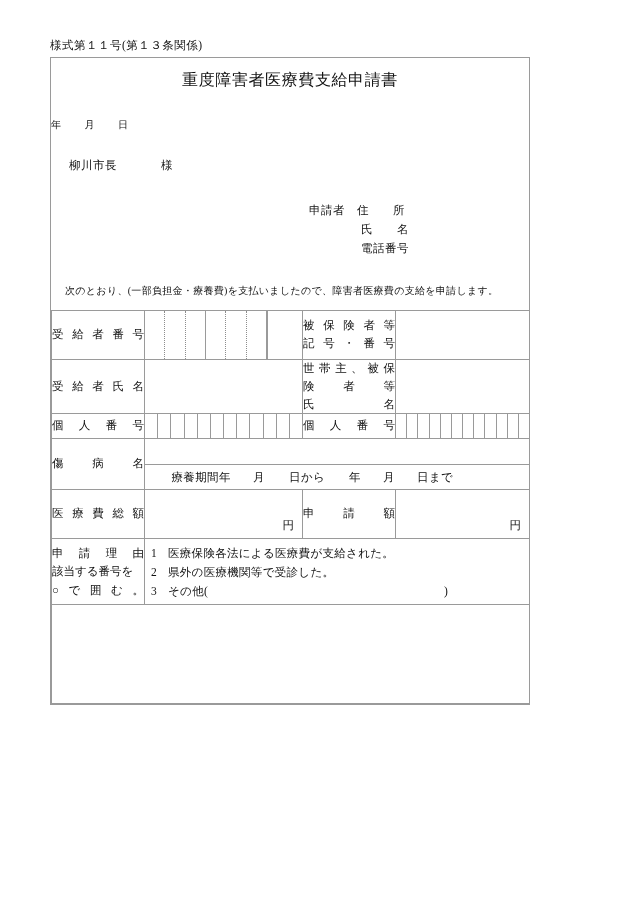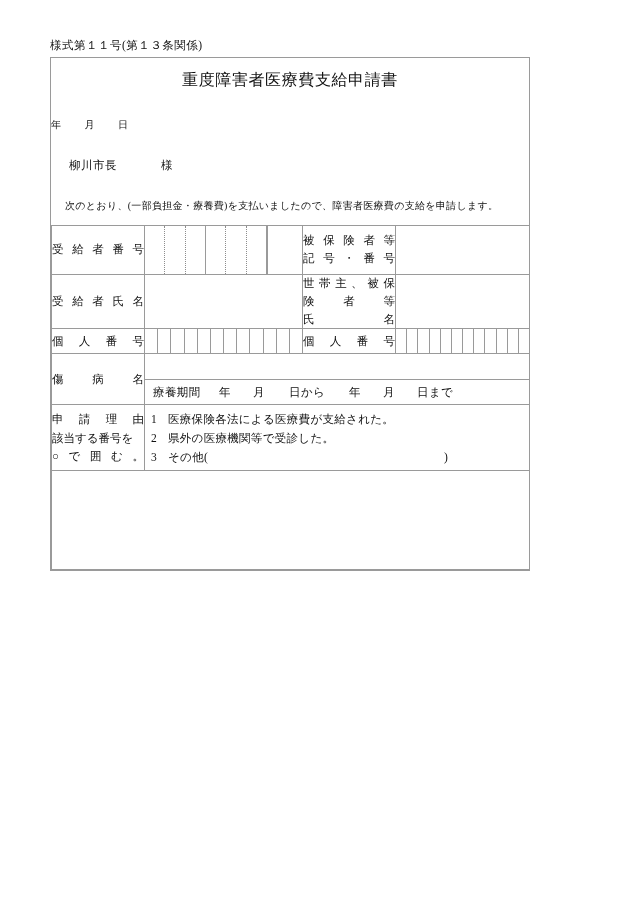--- a/index.html
+++ b/index.html
@@ -160,21 +160,21 @@
   .split2 .up { flex: 1 1 0; border-bottom: 1px solid #9a9a9a; }
   .split2 .dn {
     flex: 1 1 0;
     display: flex;
     align-items: center;
     padding-left: 8px;
     white-space: nowrap;
     letter-spacing: 0.4px;
   }
   .ryo .k { display: inline-block; }
-  .ryo .g1 { display: inline-block; width: 66px; }
+  .ryo .g1 { display: inline-block; width: 66px; text-align: right; }
   .ryo .g2 { display: inline-block; width: 34px; }
   .ryo .g3 { display: inline-block; width: 36px; }
   .ryo .g4 { display: inline-block; width: 60px; }
   .ryo .g5 { display: inline-block; width: 34px; }
   .ryo .g6 { display: inline-block; width: 34px; }
 
   .org-inner {
     padding: 6px 0 0 8px;
     line-height: 1.75;
     letter-spacing: 0.4px;
@@ -230,20 +230,25 @@
       <div class="date-line">
         <span>年</span>
         <span>月</span>
         <span>日</span>
       </div>
 
       <div class="addressee">
         <span>柳川市長</span><span class="sama">様</span>
       </div>
 
+      <div class="applicant">
+        <div class="row"><span class="lbl">申請者</span><span class="sp2"></span><span>住　　所</span></div>
+        <div class="row"><span class="ind"></span><span class="sp2"></span><span>氏　　名</span></div>
+        <div class="row"><span class="ind"></span><span class="sp2"></span><span>電話番号</span></div>
+      </div>
 
       <div class="lead">次のとおり、(一部負担金・療養費)を支払いましたので、障害者医療費の支給を申請します。</div>
     </div>
 
     <table class="form">
       <colgroup>
         <col style="width:93px">
         <col style="width:158px">
         <col style="width:93px">
         <col style="width:134px">
@@ -334,20 +339,34 @@
                   <span class="k g4">日から</span>
                   <span class="k g5">年</span>
                   <span class="k g6">月</span>
                   <span class="k">日まで</span>
               </div>
             </div>
           </td>
         </tr>
 
 
+        <tr>
+          <td class="lab h-fee">医療費総額</td>
+          <td class="h-fee">
+            <div class="yen">
+              <span class="mark">円</span>
+            </div>
+          </td>
+          <td class="lab h-fee">申請額</td>
+          <td class="h-fee">
+            <div class="yen">
+              <span class="mark">円</span>
+            </div>
+          </td>
+        </tr>
 
         <tr>
           <td class="reason-lab h-reason">
             <div>申請理由</div>
             <div>該当する番号を</div>
             <div>○で囲む。</div>
           </td>
           <td class="h-reason" colspan="3">
             <div class="reasons">
               <div class="ln"><span class="no">1</span><span>医療保険各法による医療費が支給された。</span></div>

